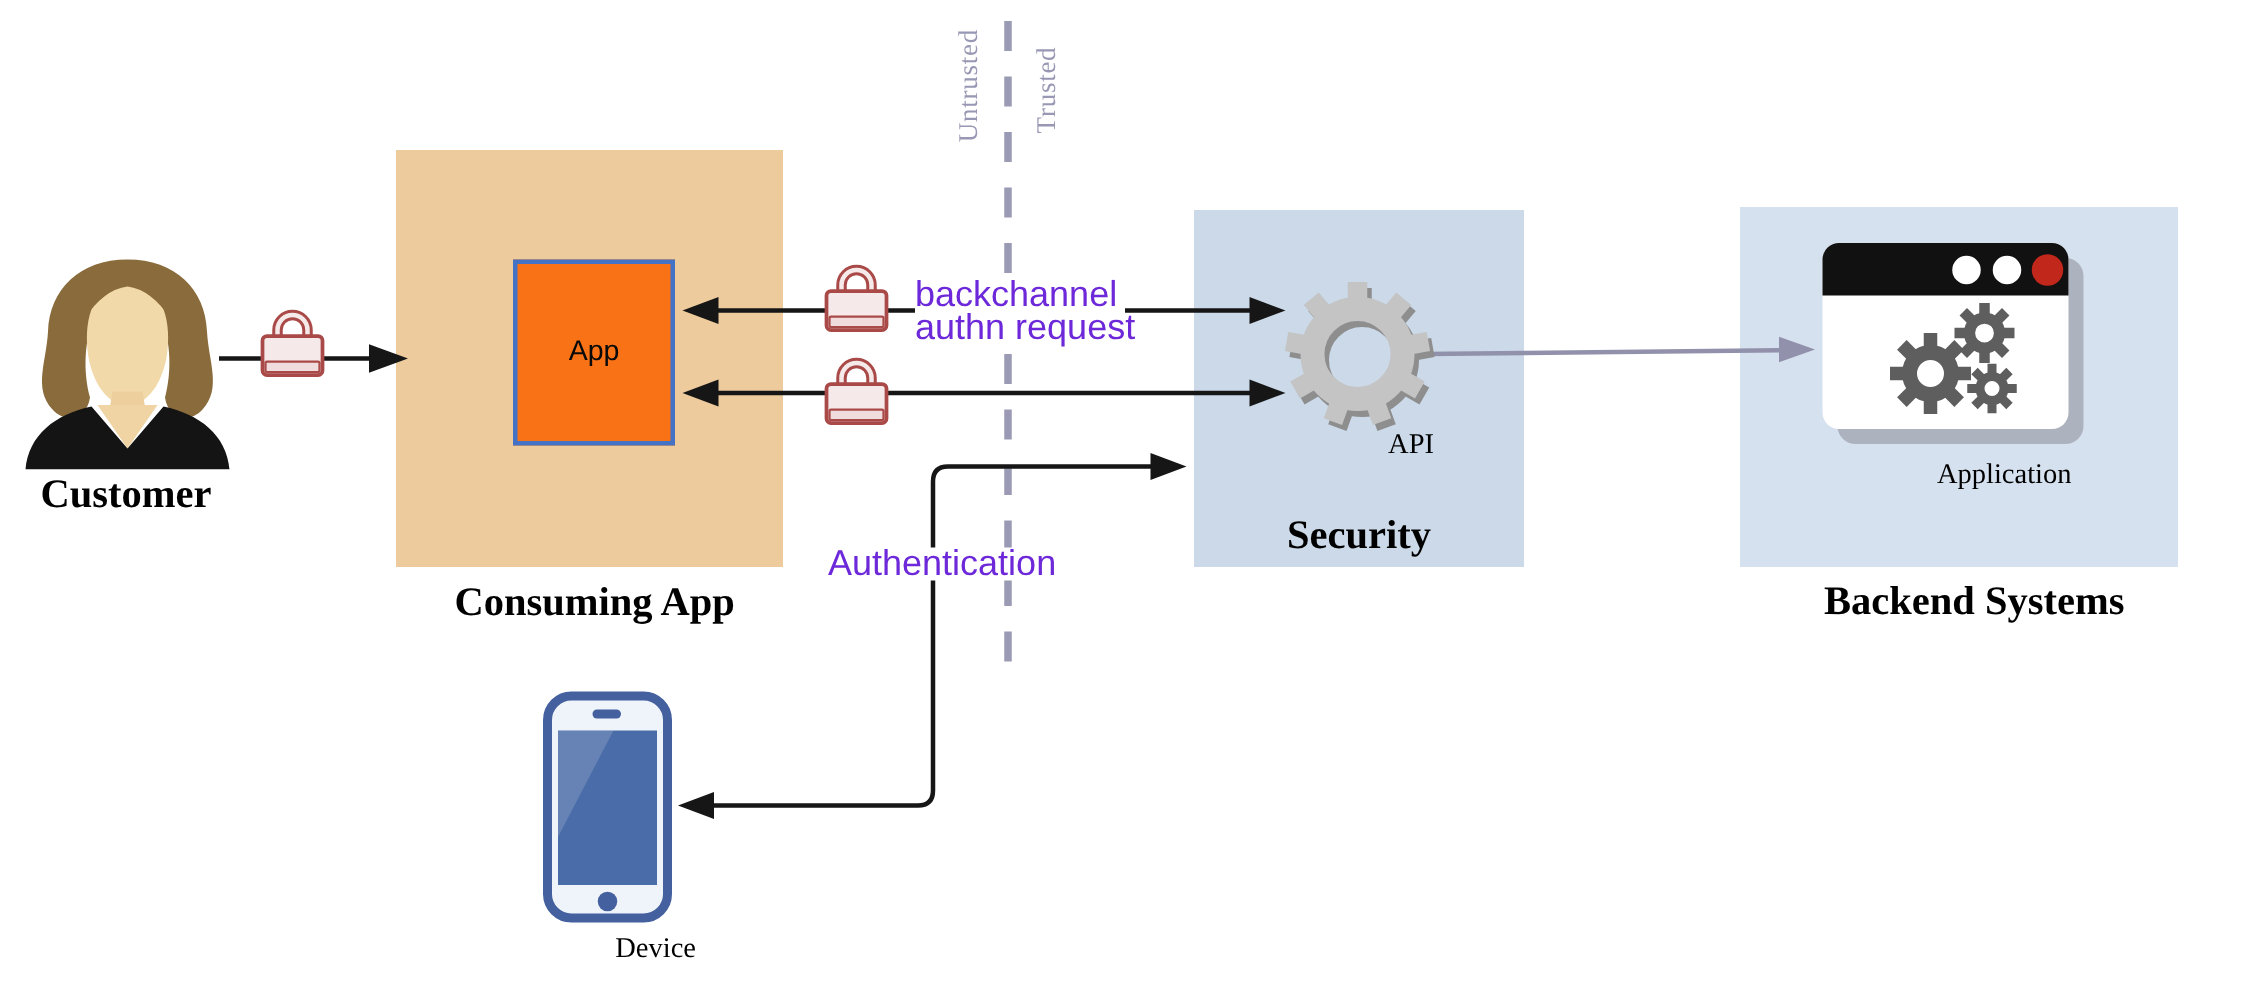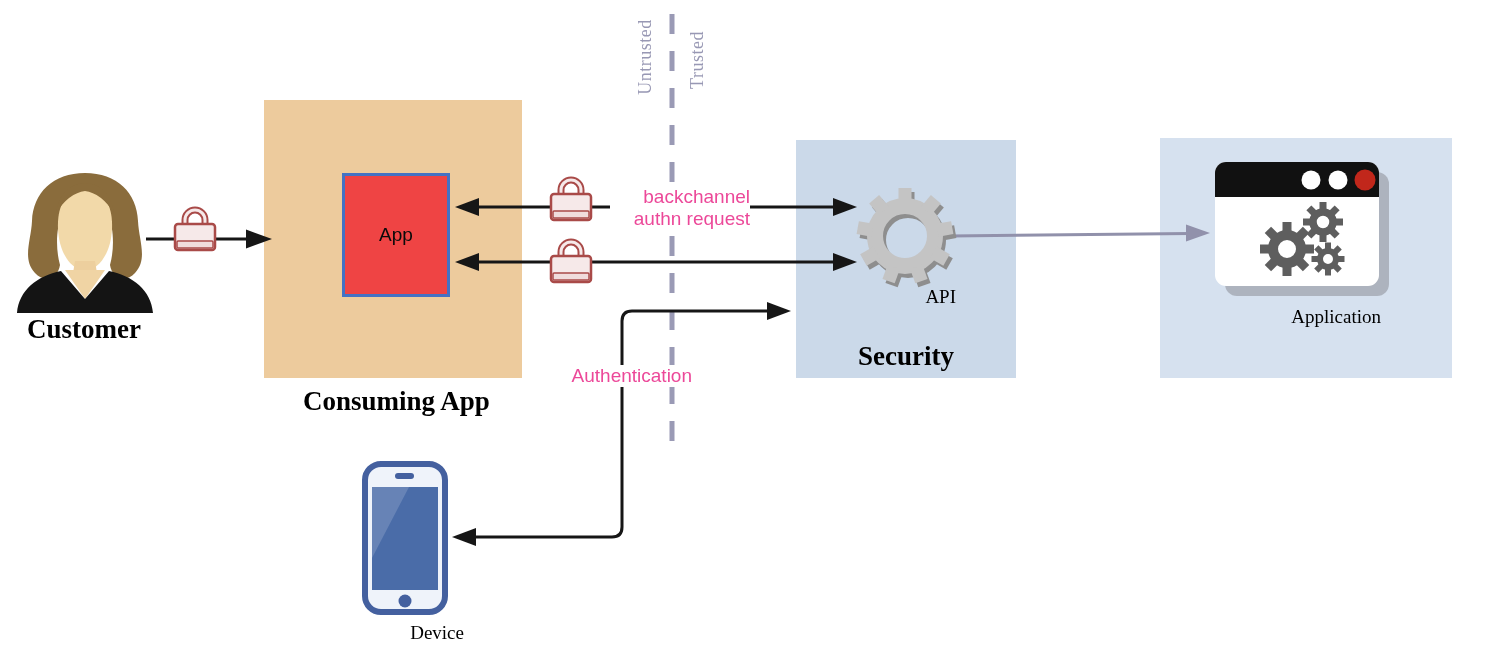--- a/index.html
+++ b/index.html
@@ -11,29 +11,29 @@
   .zone{position:absolute;}
   .zone-label{
     position:absolute;text-align:center;font-weight:bold;
     font-size:27px;color:#000;font-family:"Liberation Serif",serif;white-space:nowrap;
   }
   .node-label{
     position:absolute;text-align:right;font-size:19px;color:#000;
     font-family:"Liberation Serif",serif;white-space:nowrap;
   }
   .sans-label{
-    position:absolute;text-align:right;font-size:19px;color:#ec4899;
+    position:absolute;text-align:left;font-size:24px;color:#6d28d9;
     font-family:"Liberation Sans",sans-serif;line-height:22px;background:#ffffff;
     white-space:nowrap;
   }
   #consuming-box{left:264px;top:100px;width:258px;height:278px;background:var(--c-consuming-fill);}
   #security-box{left:796px;top:140px;width:220px;height:238px;background:var(--c-security-fill);}
   #backend-box{left:1160px;top:138px;width:292px;height:240px;background:var(--c-backend-fill);}
   #app-box{
-    left:342px;top:173px;width:108px;height:124px;background:#ef4444;
+    left:342px;top:173px;width:108px;height:124px;background:#f97316;
     border:3px solid var(--c-app-border);box-sizing:border-box;
     display:flex;align-items:center;justify-content:center;
     font-family:"Liberation Sans",sans-serif;font-size:19px;color:#0a0a0a;
   }
   .rot-label{
     position:absolute;width:96px;height:22px;text-align:center;
     transform:rotate(-90deg);font-size:18px;color:var(--c-boundary-text);
     font-family:"Liberation Serif",serif;letter-spacing:.5px;white-space:nowrap;
   }
   svg{display:block;}
@@ -210,20 +210,21 @@
         <rect x="-3" y="-16.5" width="6" height="7" transform="rotate(90)"></rect>
         <rect x="-3" y="-16.5" width="6" height="7" transform="rotate(135)"></rect>
         <rect x="-3" y="-16.5" width="6" height="7" transform="rotate(180)"></rect>
         <rect x="-3" y="-16.5" width="6" height="7" transform="rotate(225)"></rect>
         <rect x="-3" y="-16.5" width="6" height="7" transform="rotate(270)"></rect>
         <rect x="-3" y="-16.5" width="6" height="7" transform="rotate(315)"></rect>
       </g>
     </svg>
   </div>
   <div class="node-label lbl" style="left:1221px;top:306px;width:160px;">Application</div>
+  <div class="zone-label lbl" style="left:1216px;top:385px;width:180px;">Backend Systems</div>
 
   <div class="icon-abs" style="left:361px;top:460px;">
     <svg width="88" height="156" viewBox="0 0 88 156">
       <rect x="4" y="4" width="80" height="148" rx="16" fill="var(--c-phone-body)" stroke="var(--c-phone-blue)" stroke-width="6"></rect>
       <rect x="11" y="27" width="66" height="103" fill="var(--c-screen-blue)"></rect>
       <polygon points="11,27 48,27 11,98" fill="#ffffff" opacity="0.16"></polygon>
       <rect x="34" y="13" width="19" height="6" rx="3" fill="var(--c-phone-blue)"></rect>
       <circle cx="44" cy="141" r="6.5" fill="var(--c-phone-blue)"></circle>
     </svg>
   </div>

